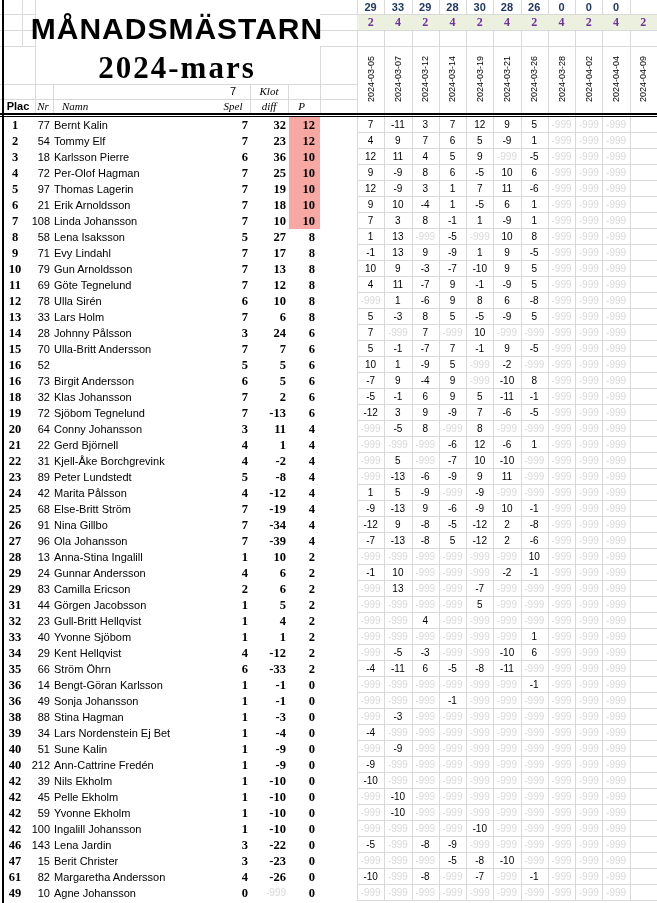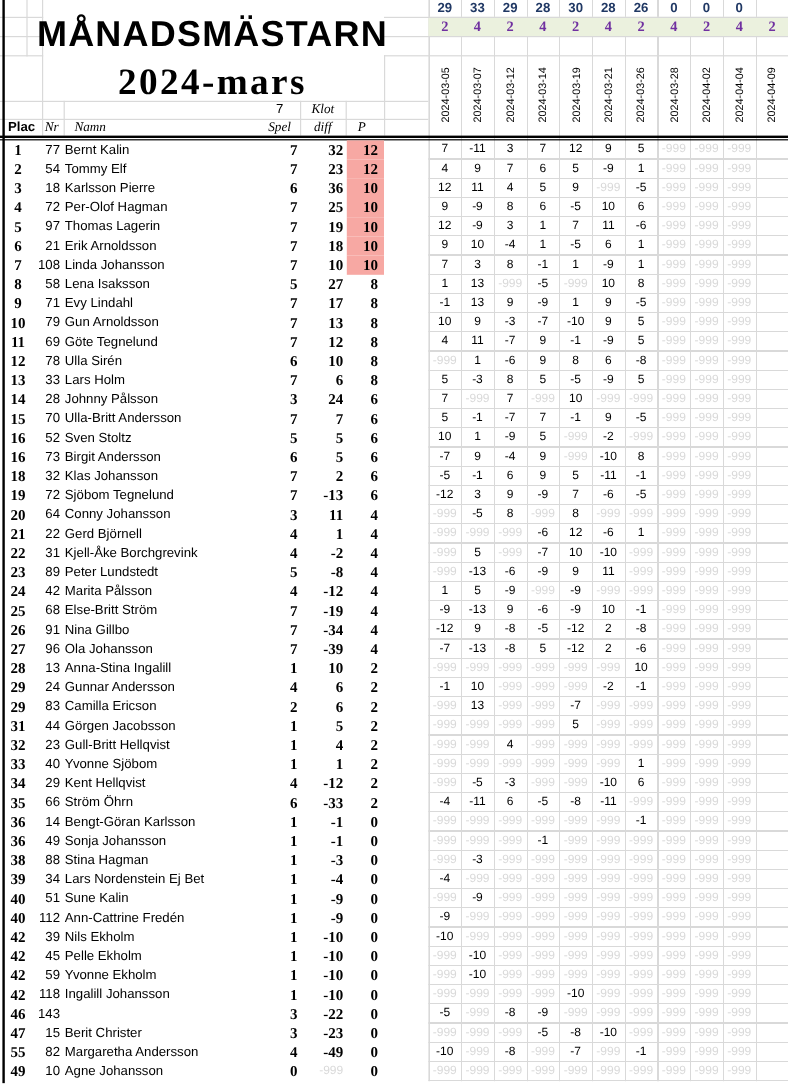--- a/index.html
+++ b/index.html
@@ -420,21 +420,20 @@
         <div class="cell c-score" style="left: 466.08px;">-1</div>
         <div class="cell c-score" style="left: 493.35px;">9</div>
         <div class="cell c-score" style="left: 520.62px;">-5</div>
         <div class="cell c-score miss" style="left: 547.89px;">-999</div>
         <div class="cell c-score miss" style="left: 575.16px;">-999</div>
         <div class="cell c-score miss" style="left: 602.43px;">-999</div>
       </div>
       <div class="row" style="top: 357px;">
         <div class="cell c-plac">16</div>
         <div class="cell c-nr">52</div>
-        <div class="cell c-name">Sven Stoltz</div>
         <div class="cell c-spel">5</div>
         <div class="cell c-diff">5</div>
         <div class="cell c-p">6</div>
         <div class="cell c-score" style="left: 357px;">10</div>
         <div class="cell c-score" style="left: 384.27px;">1</div>
         <div class="cell c-score" style="left: 411.54px;">-9</div>
         <div class="cell c-score" style="left: 438.81px;">5</div>
         <div class="cell c-score miss" style="left: 466.08px;">-999</div>
         <div class="cell c-score" style="left: 493.35px;">-2</div>
         <div class="cell c-score miss" style="left: 520.62px;">-999</div>
@@ -869,21 +868,21 @@
         <div class="cell c-score miss" style="left: 438.81px;">-999</div>
         <div class="cell c-score miss" style="left: 466.08px;">-999</div>
         <div class="cell c-score miss" style="left: 493.35px;">-999</div>
         <div class="cell c-score miss" style="left: 520.62px;">-999</div>
         <div class="cell c-score miss" style="left: 547.89px;">-999</div>
         <div class="cell c-score miss" style="left: 575.16px;">-999</div>
         <div class="cell c-score miss" style="left: 602.43px;">-999</div>
       </div>
       <div class="row" style="top: 757px;">
         <div class="cell c-plac">40</div>
-        <div class="cell c-nr">112</div>
+        <div class="cell c-nr">212</div>
         <div class="cell c-name">Ann-Cattrine Fredén</div>
         <div class="cell c-spel">1</div>
         <div class="cell c-diff">-9</div>
         <div class="cell c-p">0</div>
         <div class="cell c-score" style="left: 357px;">-9</div>
         <div class="cell c-score miss" style="left: 384.27px;">-999</div>
         <div class="cell c-score miss" style="left: 411.54px;">-999</div>
         <div class="cell c-score miss" style="left: 438.81px;">-999</div>
         <div class="cell c-score miss" style="left: 466.08px;">-999</div>
         <div class="cell c-score miss" style="left: 493.35px;">-999</div>
@@ -941,39 +940,40 @@
         <div class="cell c-score miss" style="left: 438.81px;">-999</div>
         <div class="cell c-score miss" style="left: 466.08px;">-999</div>
         <div class="cell c-score miss" style="left: 493.35px;">-999</div>
         <div class="cell c-score miss" style="left: 520.62px;">-999</div>
         <div class="cell c-score miss" style="left: 547.89px;">-999</div>
         <div class="cell c-score miss" style="left: 575.16px;">-999</div>
         <div class="cell c-score miss" style="left: 602.43px;">-999</div>
       </div>
       <div class="row" style="top: 821px;">
         <div class="cell c-plac">42</div>
-        <div class="cell c-nr">118</div>
+        <div class="cell c-nr">100</div>
         <div class="cell c-name">Ingalill Johansson</div>
         <div class="cell c-spel">1</div>
         <div class="cell c-diff">-10</div>
         <div class="cell c-p">0</div>
         <div class="cell c-score miss" style="left: 357px;">-999</div>
         <div class="cell c-score miss" style="left: 384.27px;">-999</div>
         <div class="cell c-score miss" style="left: 411.54px;">-999</div>
         <div class="cell c-score miss" style="left: 438.81px;">-999</div>
         <div class="cell c-score" style="left: 466.08px;">-10</div>
         <div class="cell c-score miss" style="left: 493.35px;">-999</div>
         <div class="cell c-score miss" style="left: 520.62px;">-999</div>
         <div class="cell c-score miss" style="left: 547.89px;">-999</div>
         <div class="cell c-score miss" style="left: 575.16px;">-999</div>
         <div class="cell c-score miss" style="left: 602.43px;">-999</div>
       </div>
       <div class="row" style="top: 837px;">
         <div class="cell c-plac">46</div>
         <div class="cell c-nr">143</div>
+        <div class="cell c-name">Lena Jardin</div>
         <div class="cell c-spel">3</div>
         <div class="cell c-diff">-22</div>
         <div class="cell c-p">0</div>
         <div class="cell c-score" style="left: 357px;">-5</div>
         <div class="cell c-score miss" style="left: 384.27px;">-999</div>
         <div class="cell c-score" style="left: 411.54px;">-8</div>
         <div class="cell c-score" style="left: 438.81px;">-9</div>
         <div class="cell c-score miss" style="left: 466.08px;">-999</div>
         <div class="cell c-score miss" style="left: 493.35px;">-999</div>
         <div class="cell c-score miss" style="left: 520.62px;">-999</div>
@@ -993,25 +993,25 @@
         <div class="cell c-score miss" style="left: 411.54px;">-999</div>
         <div class="cell c-score" style="left: 438.81px;">-5</div>
         <div class="cell c-score" style="left: 466.08px;">-8</div>
         <div class="cell c-score" style="left: 493.35px;">-10</div>
         <div class="cell c-score miss" style="left: 520.62px;">-999</div>
         <div class="cell c-score miss" style="left: 547.89px;">-999</div>
         <div class="cell c-score miss" style="left: 575.16px;">-999</div>
         <div class="cell c-score miss" style="left: 602.43px;">-999</div>
       </div>
       <div class="row" style="top: 869px;">
-        <div class="cell c-plac">55</div>
+        <div class="cell c-plac">61</div>
         <div class="cell c-nr">82</div>
         <div class="cell c-name">Margaretha Andersson</div>
         <div class="cell c-spel">4</div>
-        <div class="cell c-diff">-49</div>
+        <div class="cell c-diff">-26</div>
         <div class="cell c-p">0</div>
         <div class="cell c-score" style="left: 357px;">-10</div>
         <div class="cell c-score miss" style="left: 384.27px;">-999</div>
         <div class="cell c-score" style="left: 411.54px;">-8</div>
         <div class="cell c-score miss" style="left: 438.81px;">-999</div>
         <div class="cell c-score" style="left: 466.08px;">-7</div>
         <div class="cell c-score miss" style="left: 493.35px;">-999</div>
         <div class="cell c-score" style="left: 520.62px;">-1</div>
         <div class="cell c-score miss" style="left: 547.89px;">-999</div>
         <div class="cell c-score miss" style="left: 575.16px;">-999</div>

